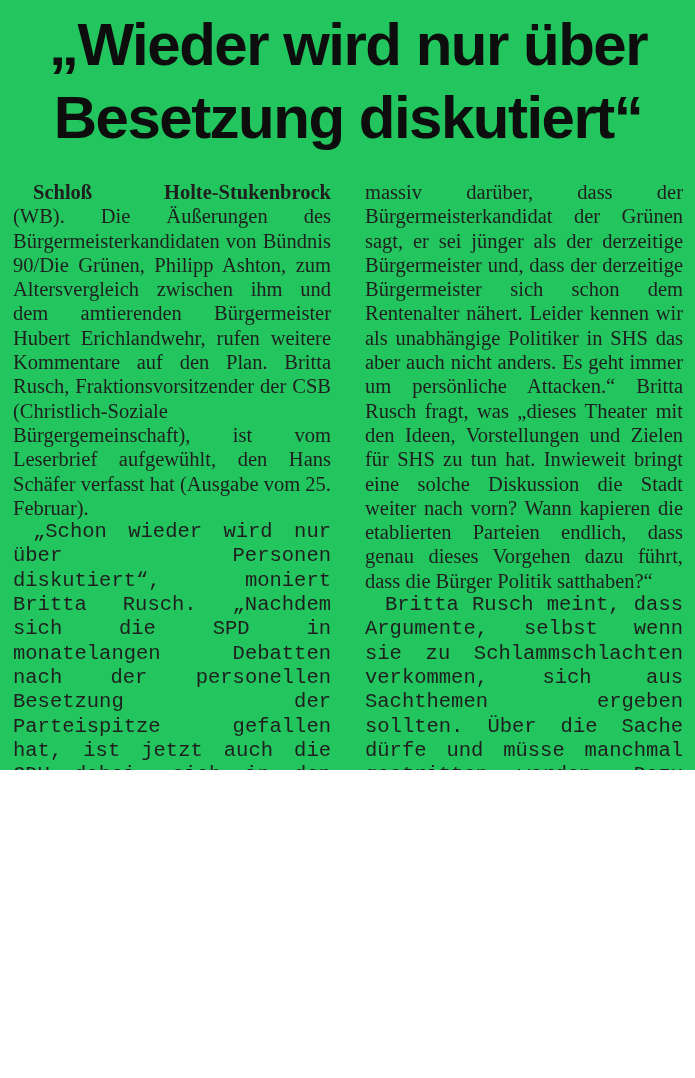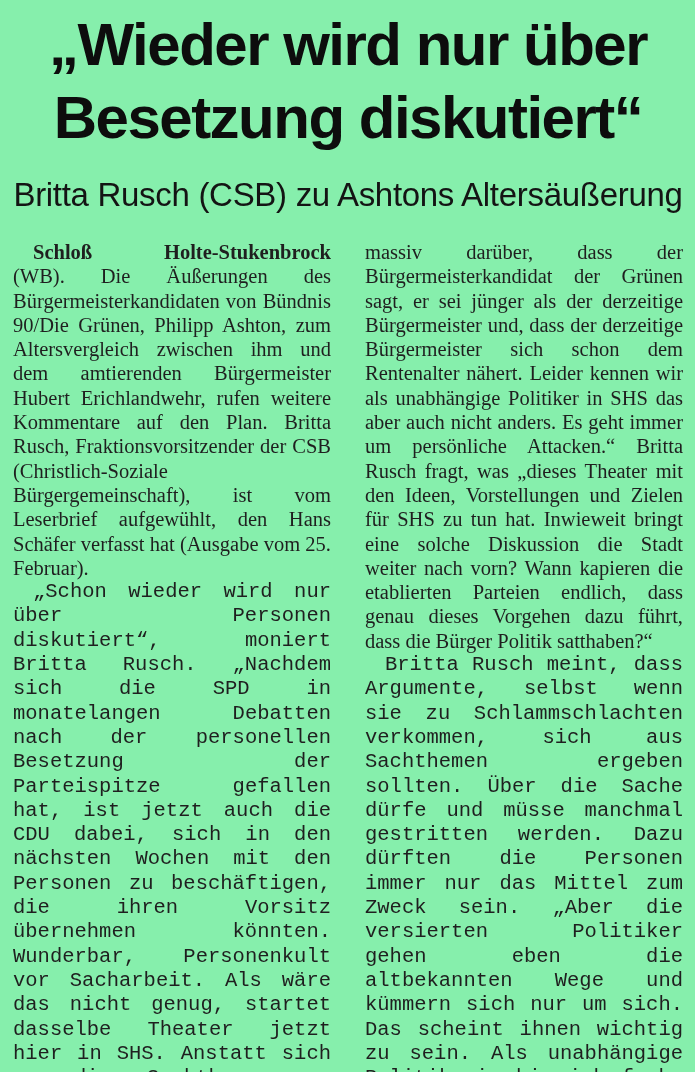--- a/index.html
+++ b/index.html
@@ -3,22 +3,22 @@
 <meta charset="utf-8">
 <style>
   html, body {
     margin: 0;
     padding: 0;
     background: #ffffff;
   }
   .page {
     position: relative;
     width: 695px;
-    height: 1072px;
-    background: #86efac;
+    height: 770px;
+    background: #22c55e;
     overflow: hidden;
     box-sizing: border-box;
     padding: 8px 12px 12px 13px;
   }
   .headline {
     margin: 0;
     font-family: "Liberation Sans", sans-serif;
     font-weight: bold;
     font-size: 60px;
     line-height: 73px;
@@ -64,21 +64,20 @@
 </head>
 <body>
 
 <div class="page">
 
   <h1 class="headline">
     <span class="hl-line">„Wieder wird nur über</span>
     <span class="hl-line">Besetzung diskutiert“</span>
   </h1>
 
-  <h2 class="subheadline">Britta Rusch (CSB) zu Ashtons Altersäußerung</h2>
 
   <div class="article-body">
 
     <div class="col">
       <p class="lead">
         <span class="dateline">Schloß Holte-Stukenbrock</span><span>(WB). Die Äußerungen des Bürgermeisterkandidaten von Bündnis 90/Die Grünen, Philipp Ashton, zum Altersvergleich zwischen ihm und dem amtierenden Bürgermeister Hubert Erichlandwehr, rufen weitere Kommentare auf den Plan. Britta Rusch, Fraktionsvorsitzender der CSB (Christlich-Soziale Bürgergemeinschaft), ist vom Leserbrief aufgewühlt, den Hans Schäfer verfasst hat (Ausgabe vom 25. Februar).</span>
       </p>
       <p class="indent">„Schon wieder wird nur über Personen diskutiert“, moniert Britta Rusch. „Nachdem sich die SPD in monatelangen Debatten nach der personellen Besetzung der Parteispitze gefallen hat, ist jetzt auch die CDU dabei, sich in den nächsten Wochen mit den Personen zu beschäftigen, die ihren Vorsitz übernehmen könnten. Wunderbar, Personenkult vor Sacharbeit. Als wäre das nicht genug, startet dasselbe Theater jetzt hier in SHS. Anstatt sich um die Sachthemen zu kümmern, scheint es doch sehr viel interessanter zu sein, sich ausschließlich für Personen zu interessieren. Da beschwert sich heute ein Ratsherr der CDU in Form eines Leserbriefs</p>
     </div>
 

